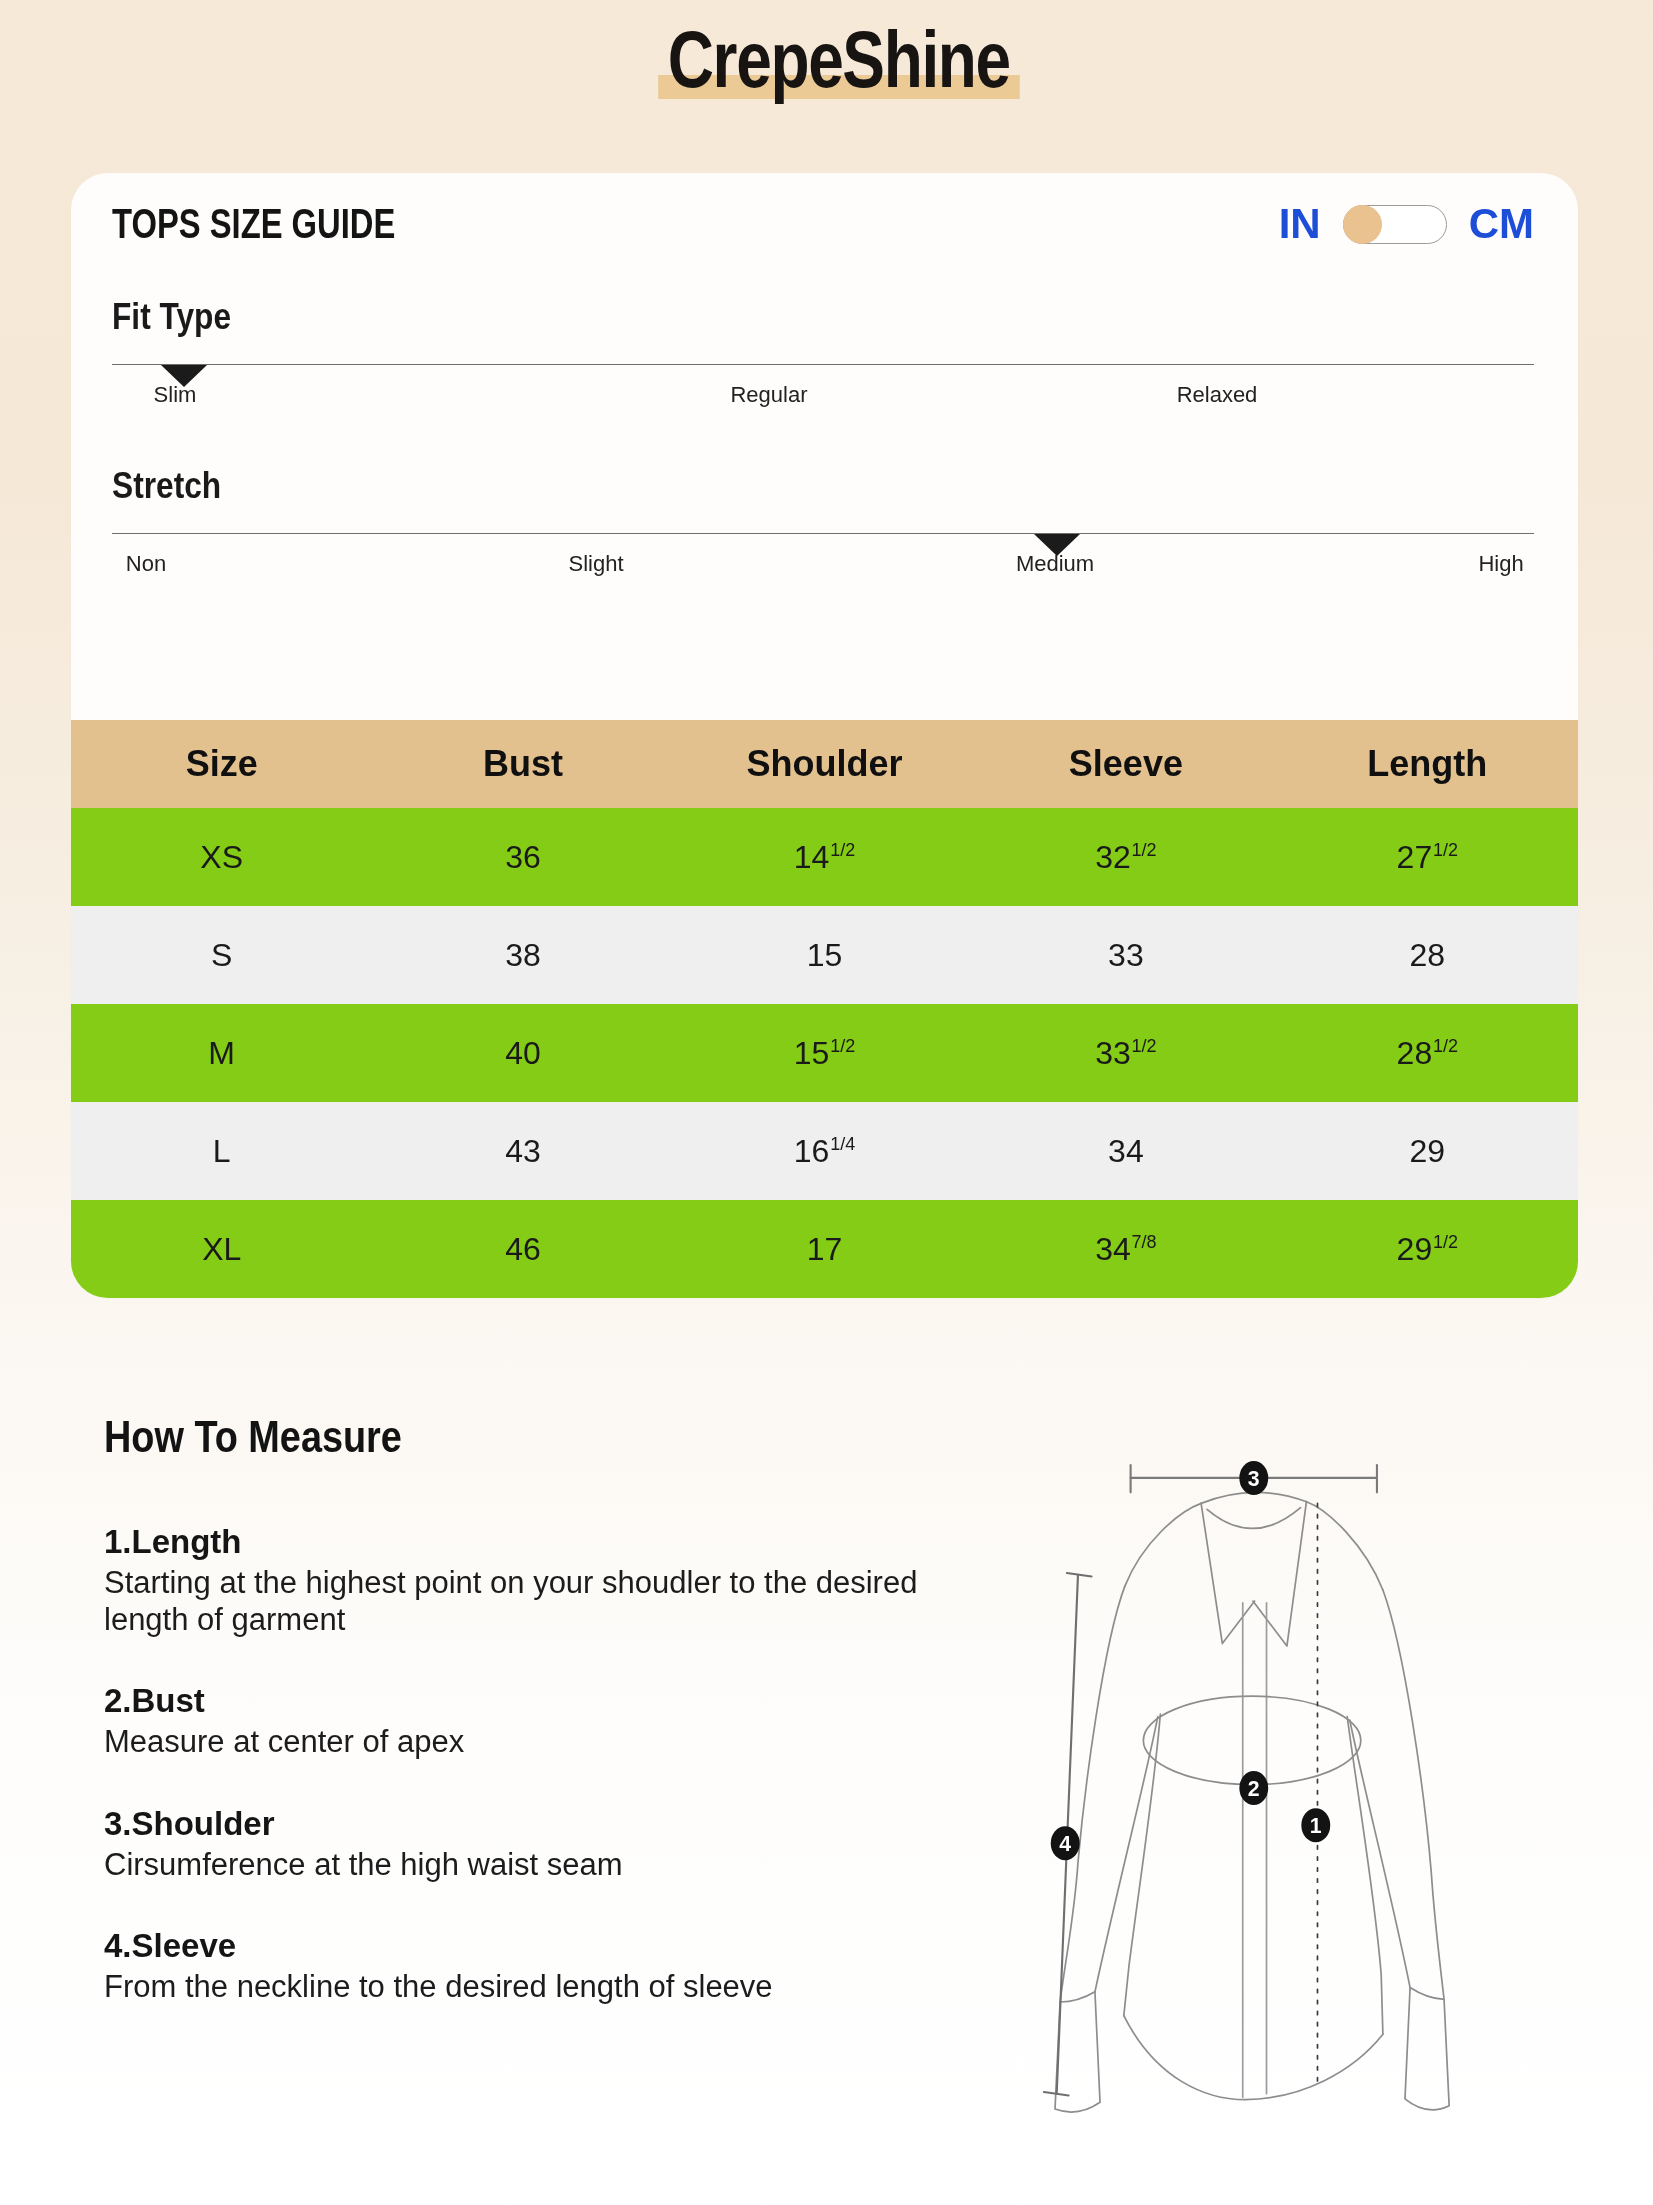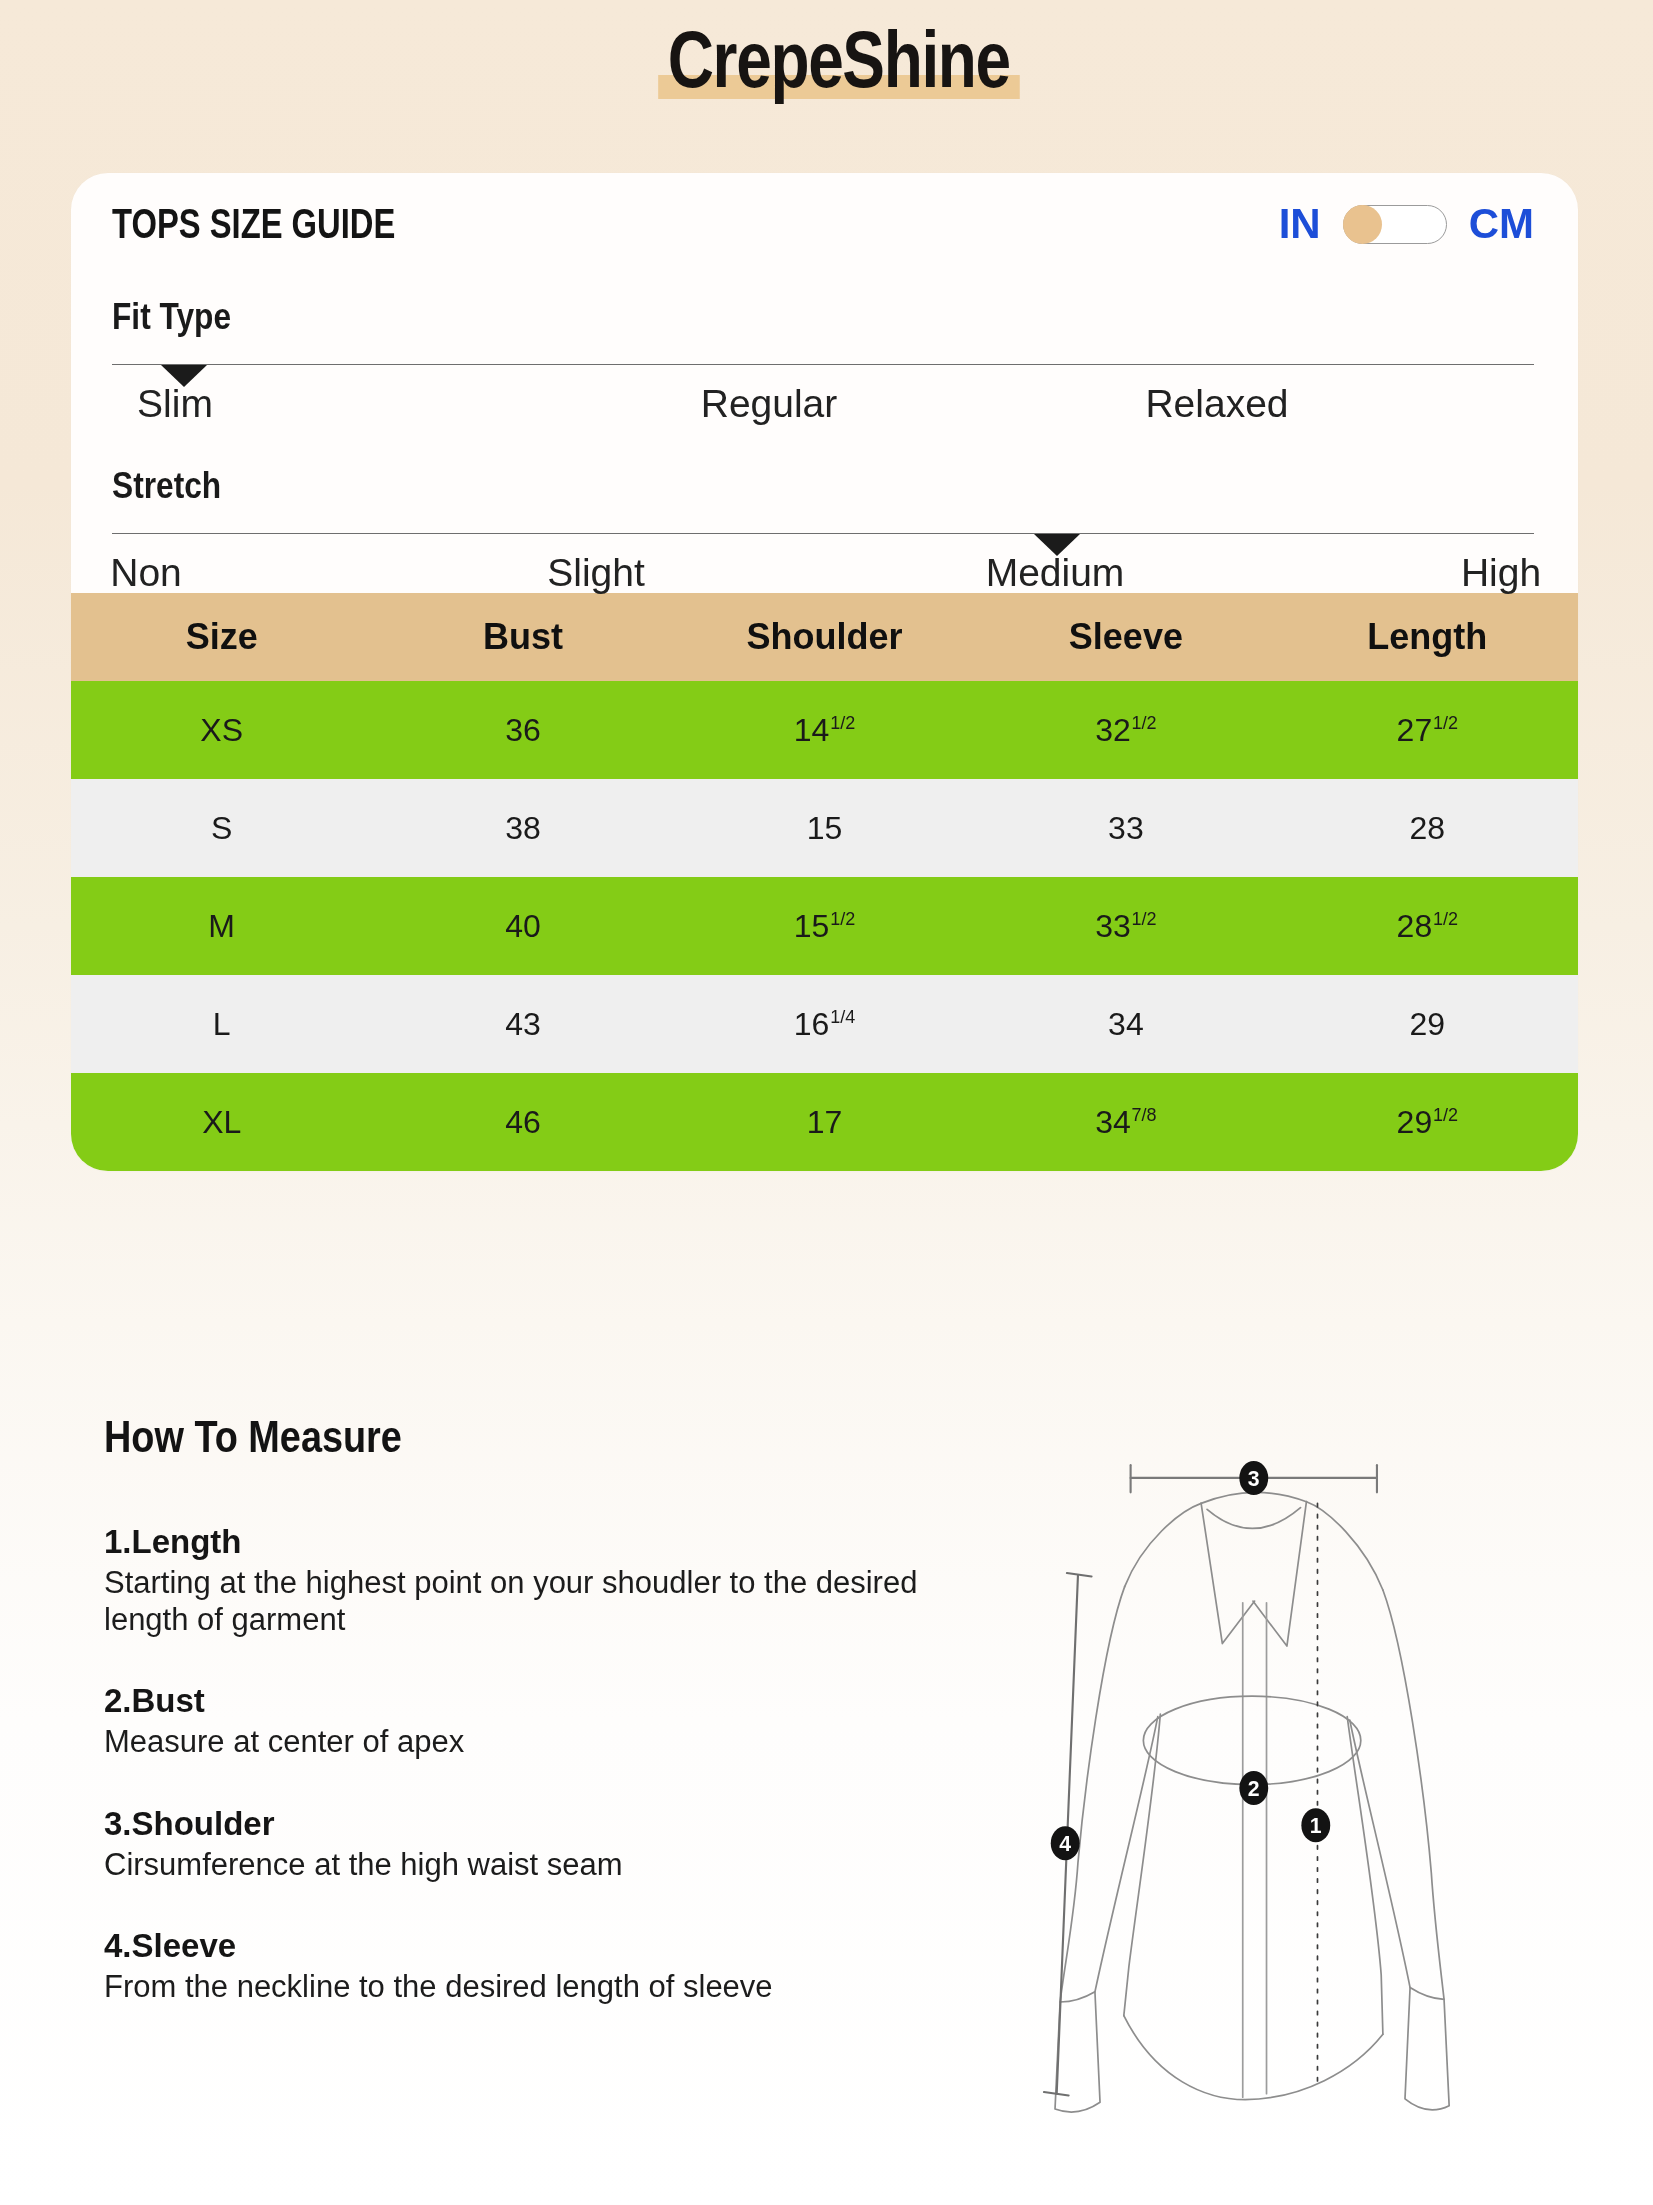--- a/index.html
+++ b/index.html
@@ -57,25 +57,25 @@
   }
   .slider { position:relative; margin-top:25.5px; height:1.7px; background:#6e6e6e; }
   .tri {
     position:absolute; top:1.7px; width:0; height:0;
     border-left:23px solid transparent; border-right:23px solid transparent;
     border-top:22px solid #1b1b1b;
   }
   .slider-labels { position:relative; height:42px; margin-top:17px; }
   .slider-label {
     position:absolute; top:0; transform:translateX(-50%);
-    font-size:39px; color:#222; white-space:nowrap;
-  }
-
-  
-  .size-table { width:100%; }
+    font-size:22px; color:#222; white-space:nowrap;
+  }
+
+  
+  .size-table { margin-top:127px; width:100%; }
   .trow { display:grid; grid-template-columns:repeat(5,1fr); align-items:center; text-align:center; }
   .trow.head { height:88px; background:#e3c18f; }
   .trow.head .tcell { font-size:36px; font-weight:700; color:#101010; }
   .trow.body { height:98px; background:#84cc16; }
   .trow.body.alt { background:#efefef; }
   .tcell { font-size:32px; color:#1a1a1a; }
   .tcell sup { font-size:18px; vertical-align:super; letter-spacing:0; margin-left:0.8px; }
   .tcell sup:empty { display:none; }
 
   

